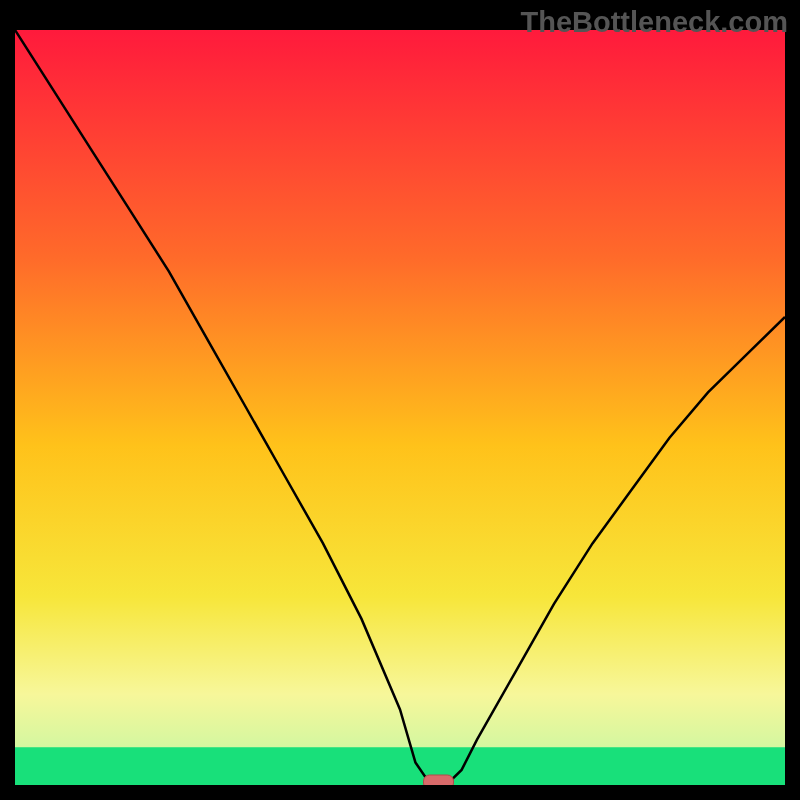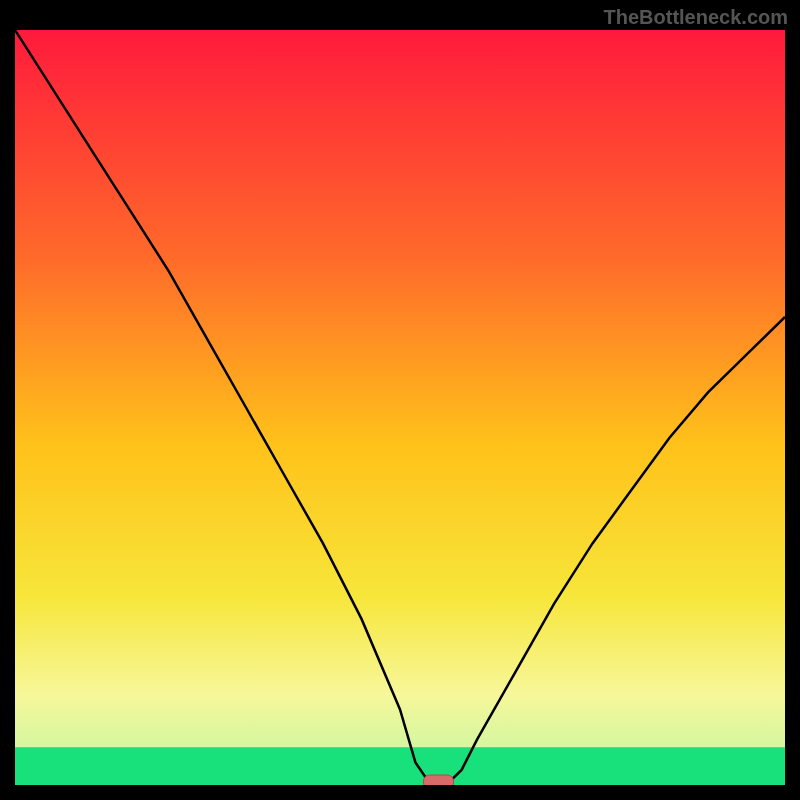--- a/index.html
+++ b/index.html
@@ -9,21 +9,21 @@
     height: 800px;
     background: #000;
     position: relative;
     font-family: Arial, sans-serif;
   }
   .watermark {
     position: absolute;
     top: 6px;
     right: 12px;
     color: #555;
-    font-size: 20px;
+    font-size: 29px;
     font-weight: bold;
     z-index: 10;
   }
   .plot-frame {
     position: absolute;
     left: 15px;
     top: 30px;
     width: 770px;
     height: 755px;
     background: #000;

